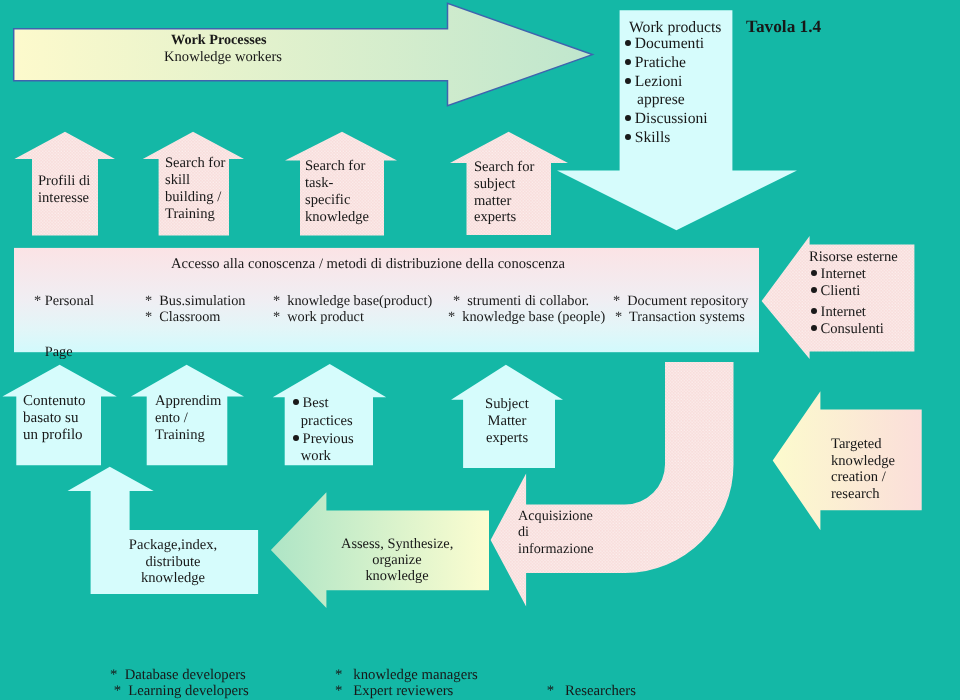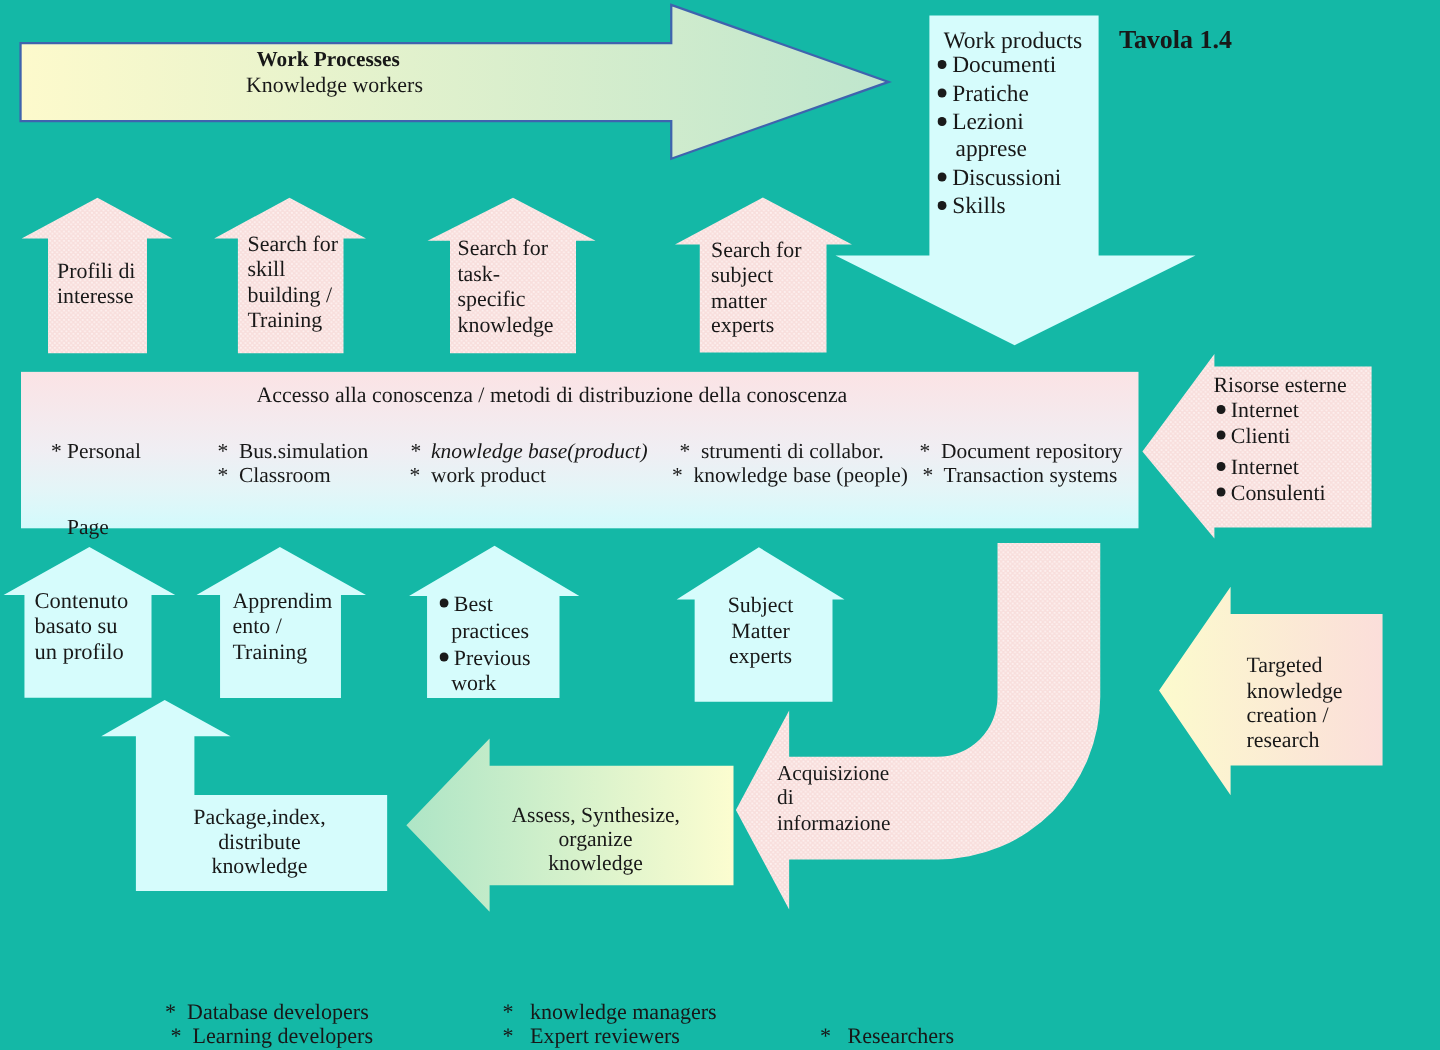--- a/index.html
+++ b/index.html
@@ -101,21 +101,21 @@
   <div style="padding-left:12px;"><span>apprese</span></div>
   <div><span class="bul"></span> <span>Discussioni</span></div>
   <div><span class="bul"></span> <span>Skills</span></div>
 </div>
 
 <div class="lbl" style="left:171px;top:255.5px;font-size:14.6px;">Accesso alla conoscenza / metodi di distribuzione della conoscenza</div>
 <div class="lbl" style="left:33.5px;top:292.5px;font-size:14.3px;">* Personal</div>
 <div class="lbl" style="left:33.5px;top:309.2px;font-size:14.3px;margin-top:35px;">   Page</div>
 <div class="lbl" style="left:144.5px;top:292.5px;font-size:14.3px;">*  Bus.simulation</div>
 <div class="lbl" style="left:144.5px;top:309.2px;font-size:14.3px;">*  Classroom</div>
-<div class="lbl" style="left:272.5px;top:292.5px;font-size:14.3px;font-style:italic;">*  knowledge base(product)</div>
+<div class="lbl" style="left:272.5px;top:292.5px;font-size:14.3px;">*  knowledge base(product)</div>
 <div class="lbl" style="left:272.5px;top:309.2px;font-size:14.3px;">*  work product</div>
 <div class="lbl" style="left:452.5px;top:292.5px;font-size:14.3px;">*  strumenti di collabor.</div>
 <div class="lbl" style="left:448px;top:309.2px;font-size:14.3px;">*  knowledge base (people)</div>
 <div class="lbl" style="left:612.5px;top:292.5px;font-size:14.3px;">*  Document repository</div>
 <div class="lbl" style="left:614.5px;top:309.2px;font-size:14.3px;">*  Transaction systems</div>
 
 <div class="lbl" style="left:809px;top:248.5px;font-size:14.6px;">Risorse esterne</div>
 <div class="lbl" style="left:810.7px;top:266px;font-size:14.6px;"><span class="bul"></span> <span>Internet</span></div>
 <div class="lbl" style="left:810.7px;top:282.8px;font-size:14.6px;"><span class="bul"></span> <span>Clienti</span></div>
 <div class="lbl" style="left:810.7px;top:303.5px;font-size:14.6px;"><span class="bul"></span> <span>Internet</span></div>

